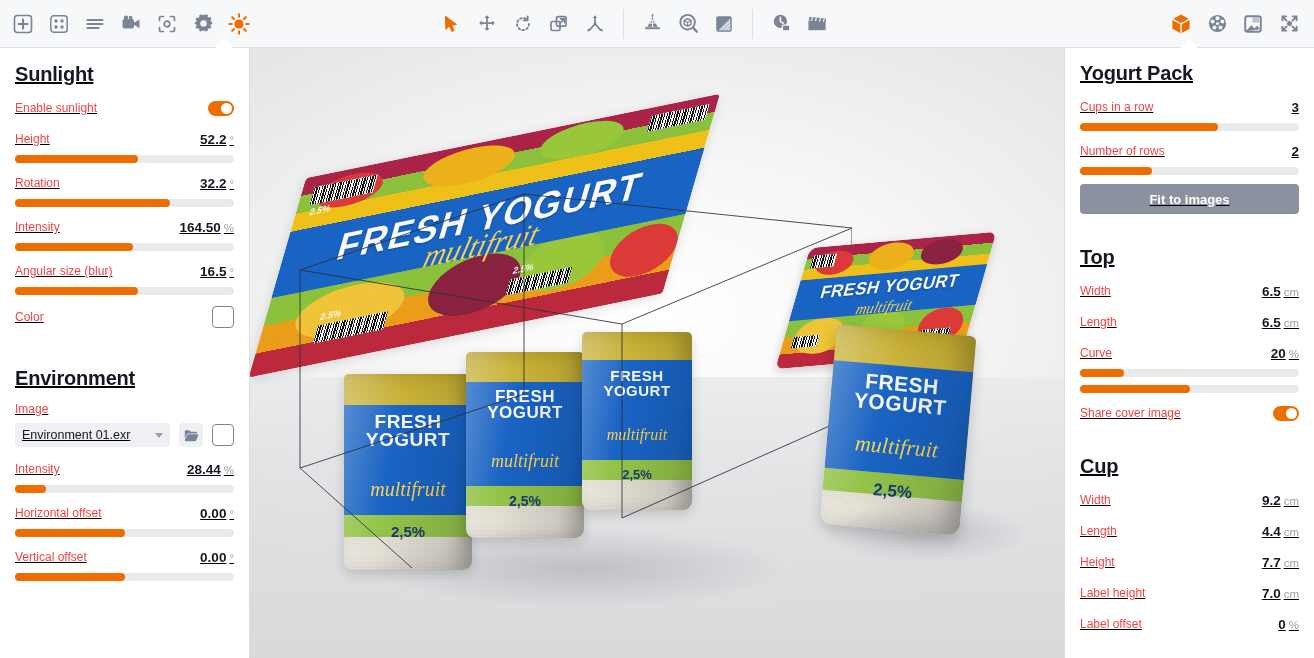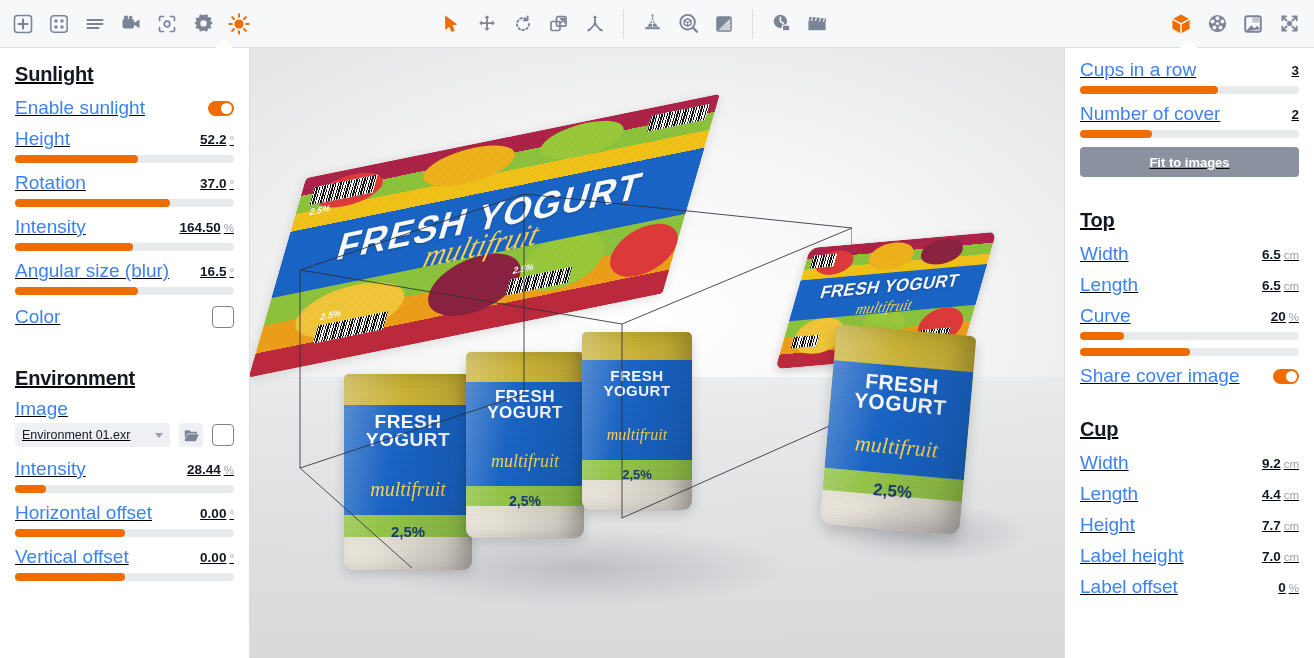--- a/index.html
+++ b/index.html
@@ -58,21 +58,21 @@
     font-size: 20px; font-weight: bold; color: #141823;
     letter-spacing: -0.2px;
   }
   .panel-left .sec-title { margin-top: 15px; }
   .panel-right .sec-title { margin-top: 14px; }
 
   .row {
     display: flex; align-items: center; justify-content: space-between;
     height: 28px;
   }
-  .row-label { font-size: 19px; color: #3b82f6; white-space: nowrap; }
+  .row-label { font-size: 12px; color: #ef4444; white-space: nowrap; }
   .row-value { font-size: 13.5px; color: #141823; font-weight: bold; white-space: nowrap; }
   .row-unit { font-size: 11.5px; color: #9aa1ad; font-weight: normal; margin-left: 3px; }
 
   .slider {
     height: 8px; border-radius: 4px; background: #e9eaec;
     position: relative; margin-top: 2px; cursor: pointer;
   }
   .slider-fill {
     position: absolute; left: 0; top: 0; bottom: 0;
     background: #ef6c00; border-radius: 4px;
@@ -427,21 +427,21 @@
           <span class="row-label">Height</span>
           <span class="row-value"><span>52.2</span><span class="row-unit">°</span></span>
         </div>
         <div class="slider">
             <div class="slider-fill" style="width: 56%;"></div>
           </div>
 
         <div class="sp6"></div>
         <div class="row">
           <span class="row-label">Rotation</span>
-          <span class="row-value"><span>37.0</span><span class="row-unit">°</span></span>
+          <span class="row-value"><span>32.2</span><span class="row-unit">°</span></span>
         </div>
         <div class="slider">
             <div class="slider-fill" style="width: 71%;"></div>
           </div>
 
         <div class="sp6"></div>
         <div class="row">
           <span class="row-label">Intensity</span>
           <span class="row-value"><span>164.50</span><span class="row-unit">%</span></span>
         </div>
@@ -613,33 +613,34 @@
         </div>
 
         <div class="reflect" style="left:120px;top:480px;width:420px;height:80px;"></div>
         <div class="reflect" style="left:570px;top:455px;width:210px;height:60px;"></div>
       </div>
     </div>
 
     <div class="panel panel-right">
       <div class="panel-inner">
 
+        <div class="sec-title">Yogurt Pack</div>
         <div class="sp8"></div>
 
         <div class="row">
           <span class="row-label">Cups in a row</span>
           <span class="row-value">3</span>
         </div>
         <div class="slider">
             <div class="slider-fill" style="width: 63%;"></div>
           </div>
 
         <div class="sp6"></div>
         <div class="row">
-          <span class="row-label">Number of cover</span>
+          <span class="row-label">Number of rows</span>
           <span class="row-value">2</span>
         </div>
         <div class="slider">
             <div class="slider-fill" style="width: 33%;"></div>
           </div>
 
         <div class="btn-fit">Fit to images</div>
 
         <div style="height:18px"></div>
         <div class="sec-title">Top</div>

